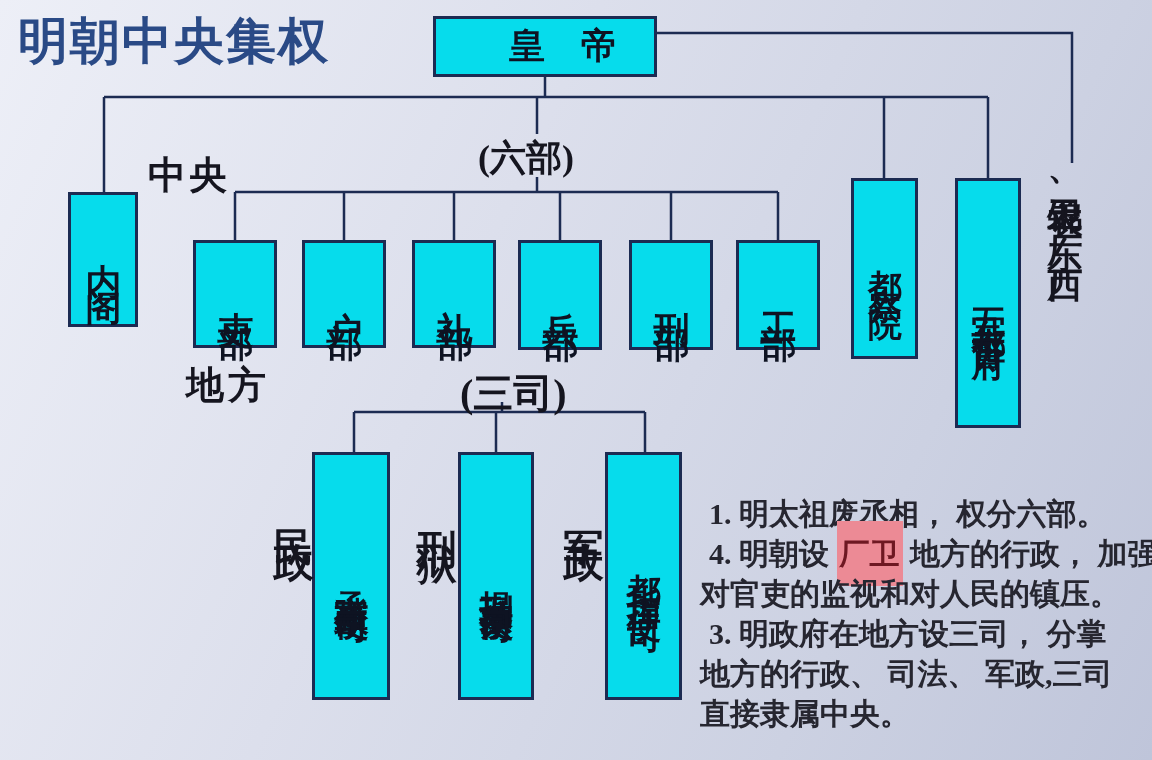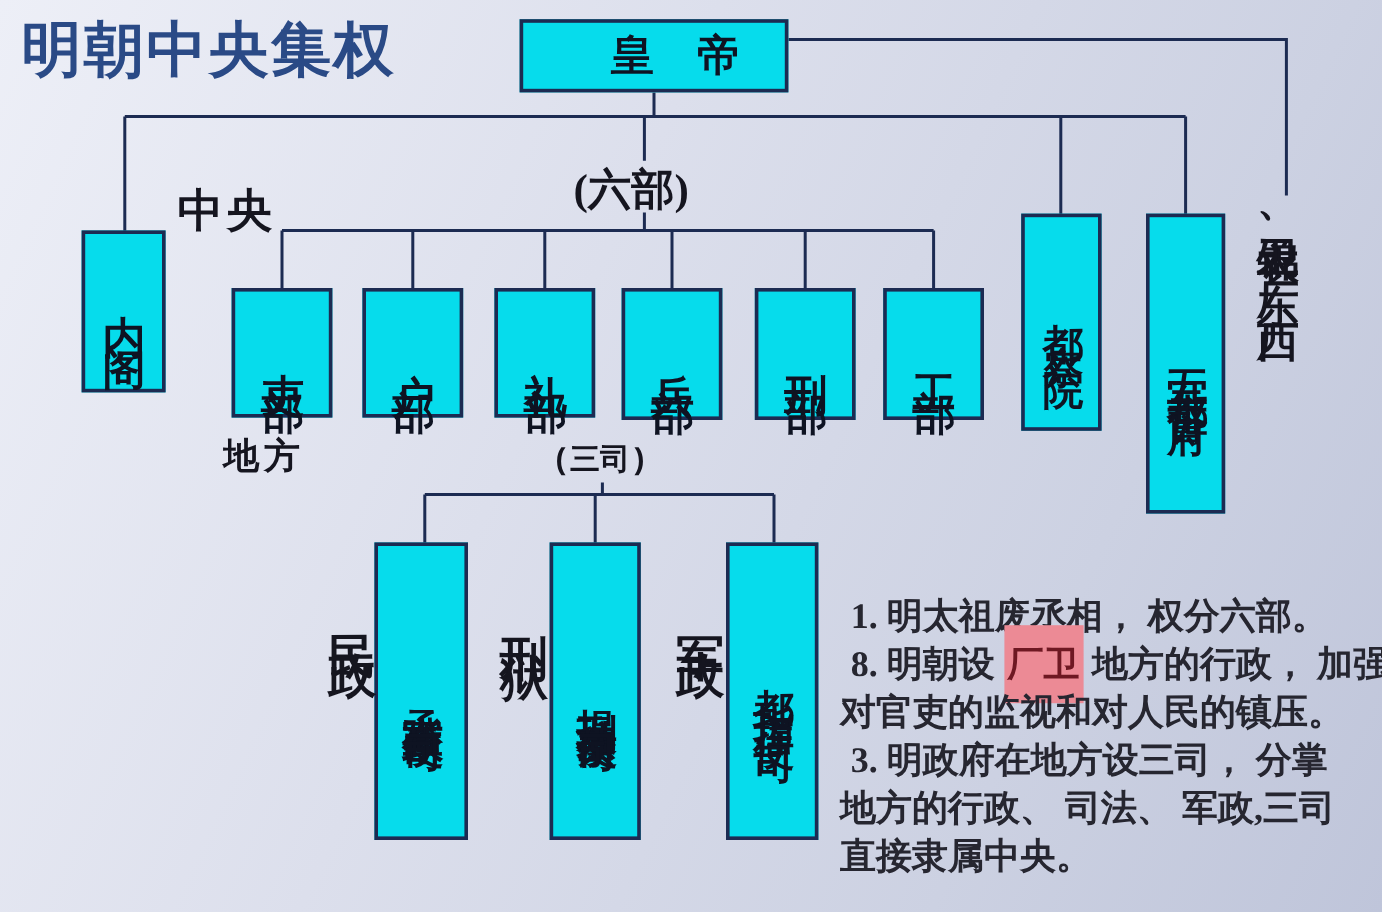--- a/index.html
+++ b/index.html
@@ -68,22 +68,22 @@
   </svg>
 
   <div class="title">明朝中央集权</div>
 
   <div class="box" style="left:433px;top:16px;width:224px;height:61px;font-size:36px;padding-left:36px;">
     <span>皇　帝</span>
   </div>
 
   <div class="label" style="left:478px;top:134px;font-size:36px;">(六部)</div>
   <div class="label" style="left:148px;top:150px;font-size:38px;letter-spacing:3px;">中央</div>
-  <div class="label" style="left:186px;top:360px;font-size:30px;letter-spacing:4px;">地方</div>
-  <div class="label" style="left:460px;top:366px;font-size:25px;font-family:Liberation Mono, monospace;">(三司)</div>
+  <div class="label" style="left:186px;top:360px;font-size:38px;letter-spacing:4px;">地方</div>
+  <div class="label" style="left:460px;top:366px;font-size:40px;">(三司)</div>
 
   <div class="box" style="left:68px;top:192px;width:70px;height:135px;font-size:36px;">
     <span class="vt" style="letter-spacing:26px;">内阁</span>
   </div>
 
   <div class="box" style="left:193px;top:240px;width:84px;height:108px;font-size:36px;">
     <span class="vt" style="letter-spacing:12px;">吏部</span>
   </div>
   <div class="box" style="left:302px;top:240px;width:84px;height:108px;font-size:36px;">
     <span class="vt" style="letter-spacing:12px;">户部</span>
@@ -120,20 +120,20 @@
   <div class="box" style="left:605px;top:452px;width:77px;height:248px;font-size:34px;">
     <span class="vt" style="letter-spacing:12px;">都指挥使司</span>
   </div>
 
   <div class="label vt" style="left:266px;top:498px;height:110px;font-size:40px;letter-spacing:14px;">民政</div>
   <div class="label vt" style="left:409px;top:498px;height:110px;font-size:40px;letter-spacing:14px;">刑狱</div>
   <div class="label vt" style="left:556px;top:498px;height:110px;font-size:40px;letter-spacing:14px;">军政</div>
 
   <div class="notes">
     <div class="num">1. 明太祖废丞相， 权分六部。</div>
-    <div class="num"><span>8. 明朝设 </span><span class="hl">厂卫</span><span> 地方的行政， 加强</span></div>
+    <div class="num"><span>4. 明朝设 </span><span class="hl">厂卫</span><span> 地方的行政， 加强</span></div>
     <div>对官吏的监视和对人民的镇压。</div>
     <div class="num">3. 明政府在地方设三司， 分掌</div>
     <div>地方的行政、 司法、 军政,三司</div>
     <div>直接隶属中央。</div>
   </div>
 
 </div>
 
 </body></html>

